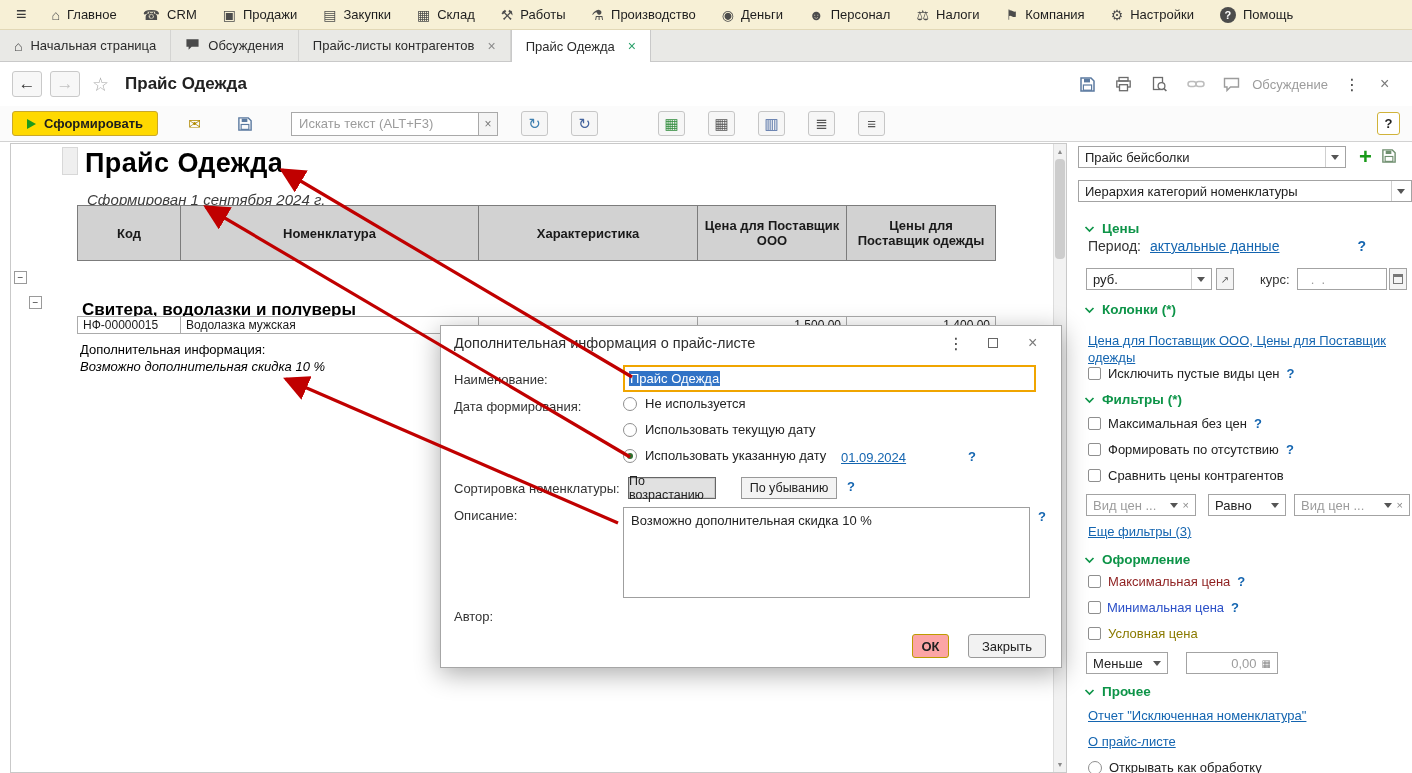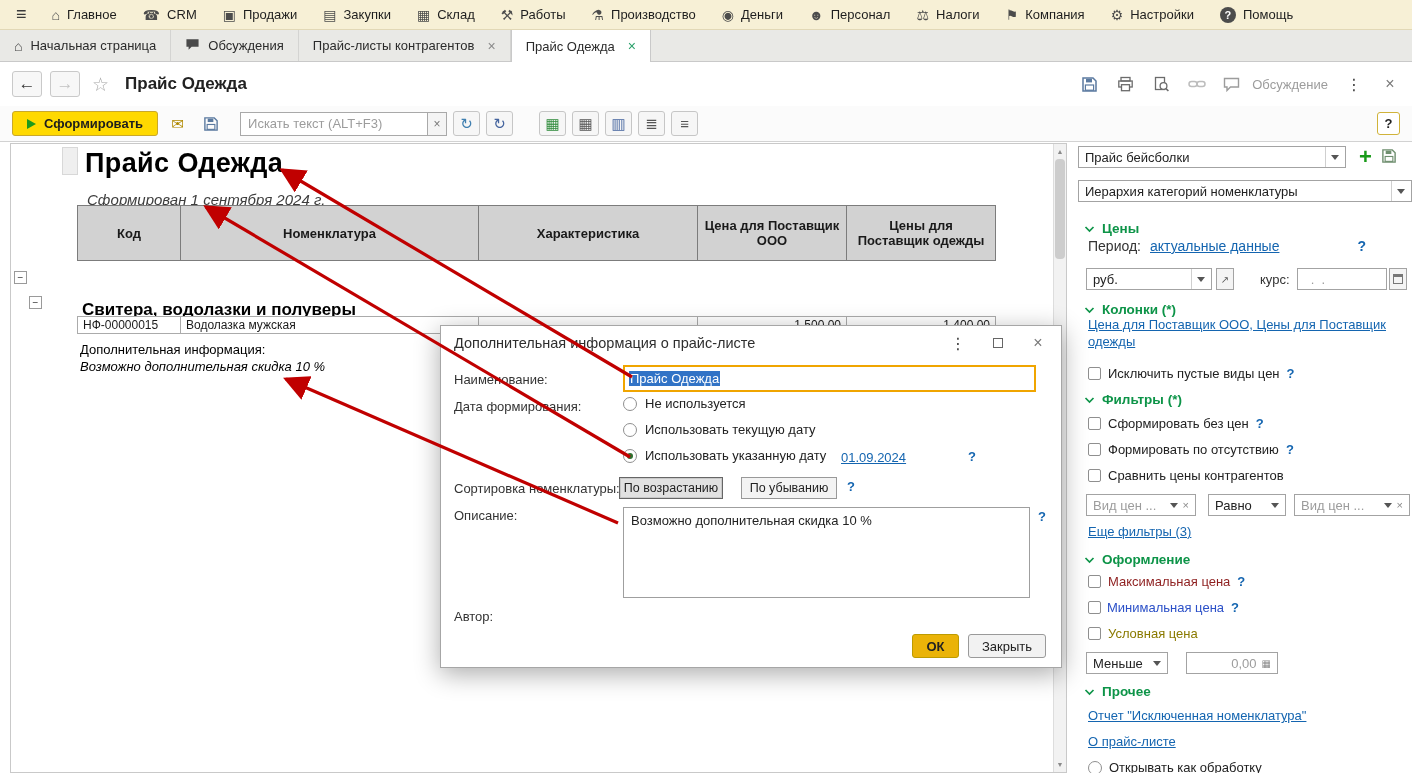--- a/index.html
+++ b/index.html
@@ -19,26 +19,26 @@
 .tab .x{color:#8a8a8a;font-size:14px;margin-left:5px;cursor:pointer}
 .tab.active{background:#fff;margin-bottom:-1px;border-left:1px solid #c9c9c9;border-right:1px solid #c9c9c9}
 .tab.active .x{color:#2aa06a}
 
 .title-bar{display:flex;align-items:center;height:44px;background:#fff;padding:0 12px;gap:8px}
 .navbtn{width:30px;height:26px;border:1px solid #c9c9c9;border-radius:3px;background:#f7f7f7;display:flex;align-items:center;justify-content:center;font-size:17px;color:#3a3a3a;cursor:pointer}
 .navbtn.dis{color:#c2c2c2}
 .star{font-size:19px;color:#a8a8a8;margin:0 4px;cursor:pointer}
 .page-title{font-size:17px;font-weight:bold;color:#222;margin-left:4px}
 .tb-icons{margin-left:auto;display:flex;align-items:center;gap:16px}
-.icn-btn{display:flex;align-items:center;justify-content:center;min-width:20px;height:22px;cursor:pointer;color:#555;gap:12px}
+.icn-btn{display:flex;align-items:center;min-width:20px;height:22px;cursor:pointer;color:#555;gap:12px}
 .disc-label{color:#9c9c9c}
 .kebab{font-size:16px;color:#444}
 .xclose{font-size:16px;color:#7a7a7a}
 
-.command-bar{display:flex;align-items:center;height:36px;background:#fbfbfb;border-bottom:1px solid #d2d2d2;padding:0 12px;gap:6px}
+.command-bar{display:flex;align-items:center;height:36px;background:#fbfbfb;border-bottom:1px solid #d2d2d2;padding:0 12px;gap:23px}
 .btn-generate{display:flex;align-items:center;gap:8px;height:25px;padding:0 14px;background:#ffd900;border:1px solid #c9a82a;border-radius:3px;cursor:pointer;font-weight:bold;color:#1d1d1d}
 .play{width:0;height:0;border-left:9px solid #1c9a1c;border-top:5px solid transparent;border-bottom:5px solid transparent}
 .tool-btn{width:27px;height:25px;display:flex;align-items:center;justify-content:center;border:1px solid transparent;border-radius:3px;cursor:pointer;font-size:15px;color:#555}
 .tool-btn.brd{border-color:#c6c6c6;background:#f6f6f6}
 .env{color:#b08900;font-size:15px}
 .search-wrap{display:flex;margin-left:10px}
 .search-input{width:188px;height:24px;border:1px solid #a9a9a9;padding:0 7px;font-size:13px;color:#333;background:#fff;outline:none;font-family:inherit}
 .search-input::placeholder{color:#9c9c9c}
 .mini-btn{width:19px;height:24px;border:1px solid #a9a9a9;border-left:none;background:#f4f4f4;display:flex;align-items:center;justify-content:center;color:#777;cursor:pointer;font-size:12px}
 .c-green{color:#2e8b3a}.c-blue{color:#3f7fb0}.c-dkblue{color:#44649e}
@@ -92,21 +92,21 @@
 .dlg-icons{margin-left:auto;display:flex;align-items:center;gap:20px;color:#666}
 .maxi{width:10px;height:10px;border:1.5px solid #666;display:inline-block}
 .dlg-label{position:absolute;font-size:13px;color:#333;white-space:nowrap}
 .text-input{position:absolute;height:27px;border:2px solid #f0a500;background:#fff;display:flex;align-items:center;padding:0 4px;cursor:text}
 .selection{background:#3173c6;color:#fff;padding:0 1px}
 .radio-row{position:absolute;display:flex;align-items:center;gap:8px;font-size:13px;color:#222;cursor:pointer}
 .tg-btn{position:absolute;height:22px;border:1px solid #999;background:#f3f3f3;display:flex;align-items:center;justify-content:center;font-size:12.5px;cursor:pointer;color:#222}
 .tg-btn.on{background:#e1e1e1;border-color:#666;box-shadow:inset 0 0 0 1px #c9c9c9}
 .textarea{position:absolute;border:1px solid #9f9f9f;background:#fff;padding:5px 7px;font-size:13px;color:#222;cursor:text;overflow:hidden}
 .btn{position:absolute;height:24px;display:flex;align-items:center;justify-content:center;border-radius:3px;cursor:pointer;font-size:13px}
-.btn-ok{width:47px;background:#eab308;border:1px solid #bd9b00;font-weight:bold}
+.btn-ok{width:37px;background:#fca5a5;border:1px solid #bd9b00;font-weight:bold}
 .btn-close{width:78px;background:#f2f2f2;border:1px solid #9a9a9a}
 
 .annot{position:absolute;left:0;top:0;z-index:60;pointer-events:none}
 a.abs-lnk{position:absolute}
 </style>
 </head>
 <body>
 
 <div id="page">
 
@@ -396,40 +396,40 @@
           </div>
       </div>
 
       <div class="sec" style="top:158px">
         <svg width="11" height="8" viewBox="0 0 11 8">
             <path d="M1.5 2 L5.5 6 L9.5 2" fill="none" stroke="#0d9448" stroke-width="1.7"></path>
           </svg>
         <span>Колонки (*)</span>
       </div>
 
-      <div class="prow" style="top:172px">
+      <div class="prow" style="top:188px">
         <a class="lnk" style="margin-left:10px;display:block;width:316px;line-height:17px">Цена для Поставщик ООО, Цены для Поставщик одежды</a>
       </div>
 
       <div class="prow" style="top:222px">
         <span class="cb" style="margin-left:10px"></span>
         <span style="margin-left:7px">Исключить пустые виды цен</span>
         <span class="qm" style="margin-left:7px">?</span>
       </div>
 
       <div class="sec" style="top:248px">
         <svg width="11" height="8" viewBox="0 0 11 8">
             <path d="M1.5 2 L5.5 6 L9.5 2" fill="none" stroke="#0d9448" stroke-width="1.7"></path>
           </svg>
         <span>Фильтры (*)</span>
       </div>
 
       <div class="prow" style="top:272px">
         <span class="cb" style="margin-left:10px"></span>
-        <span style="margin-left:7px">Сформировать без цен</span>
+        <span style="margin-left:7px">Максимальная без цен</span>
         <span class="qm" style="margin-left:7px">?</span>
       </div>
       <div class="prow" style="top:298px">
         <span class="cb" style="margin-left:10px"></span>
         <span style="margin-left:7px">Формировать по отсутствию</span>
         <span class="qm" style="margin-left:7px">?</span>
       </div>
       <div class="prow" style="top:324px">
         <span class="cb" style="margin-left:10px"></span>
         <span style="margin-left:7px">Сравнить цены контрагентов</span>
@@ -541,21 +541,21 @@
         <span>Использовать текущую дату</span>
       </div>
     <div class="radio-row" style="left:182px;top:122px">
         <span class="rad sel"></span>
         <span>Использовать указанную дату</span>
       </div>
     <a class="lnk abs-lnk" style="left:400px;top:124px">01.09.2024</a>
     <span class="qm" style="position:absolute;left:527px;top:123px">?</span>
 
     <div class="dlg-label" style="left:13px;top:155px">Сортировка номенклатуры:</div>
-    <div class="tg-btn on" style="left:178px;top:151px;width:104px">По возрастанию</div>
+    <div class="tg-btn on" style="left:187px;top:151px;width:88px">По возрастанию</div>
     <div class="tg-btn" style="left:300px;top:151px;width:96px">По убыванию</div>
     <span class="qm" style="position:absolute;left:406px;top:153px">?</span>
 
     <div class="dlg-label" style="left:13px;top:182px">Описание:</div>
     <div class="textarea" style="left:182px;top:181px;width:407px;height:91px">Возможно дополнительная скидка 10 %</div>
     <span class="qm" style="position:absolute;left:597px;top:183px">?</span>
 
     <div class="dlg-label" style="left:13px;top:283px">Автор:</div>
 
     <div class="btn btn-ok" style="left:471px;top:308px">ОК</div>

